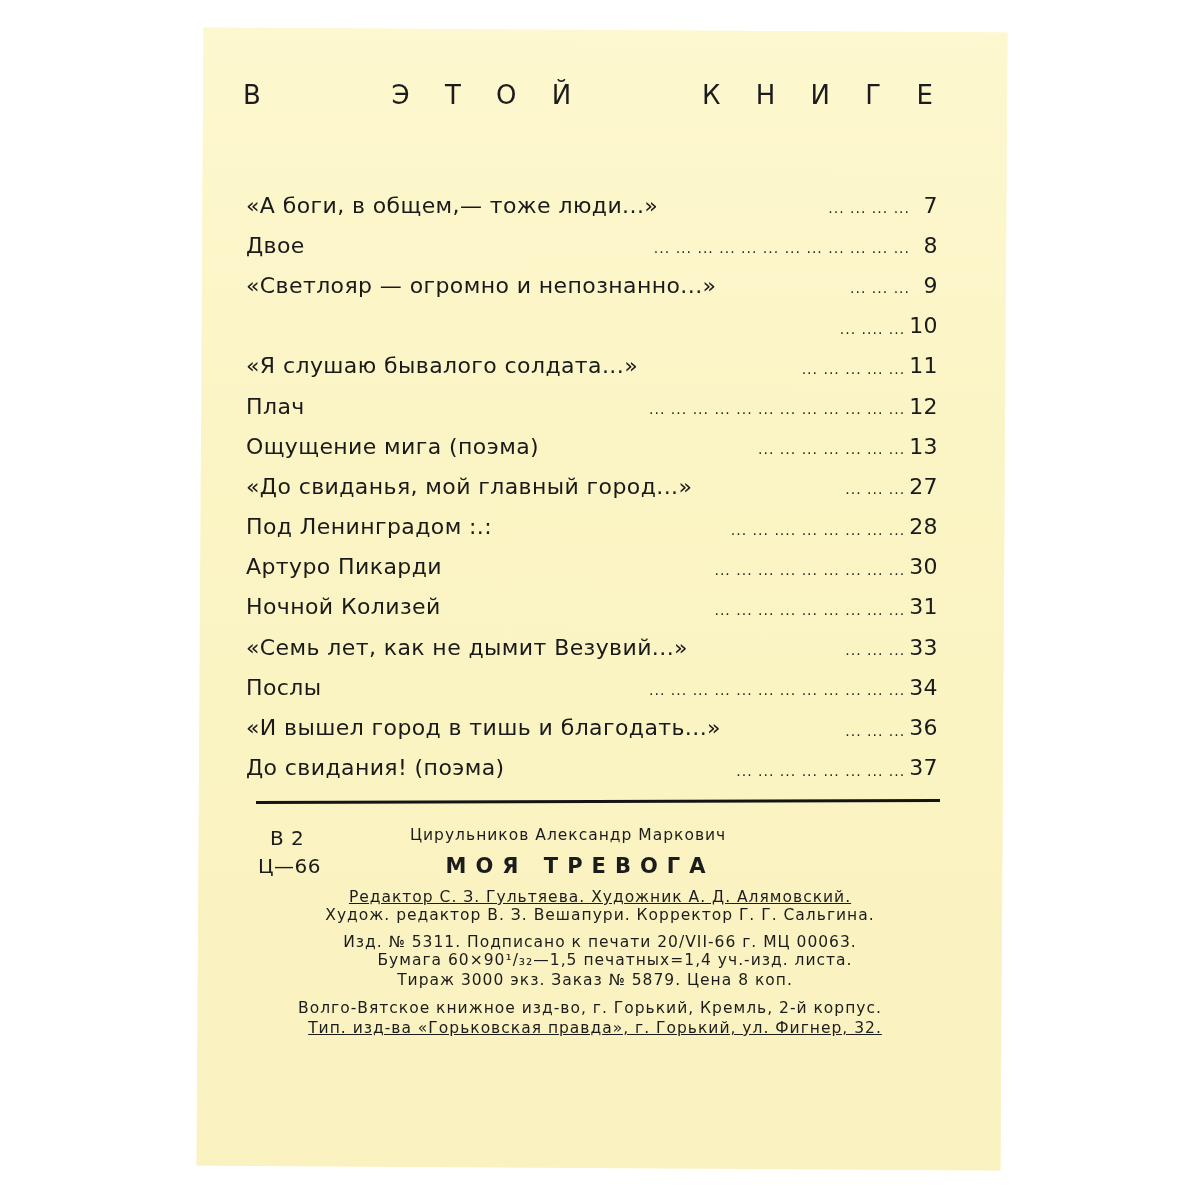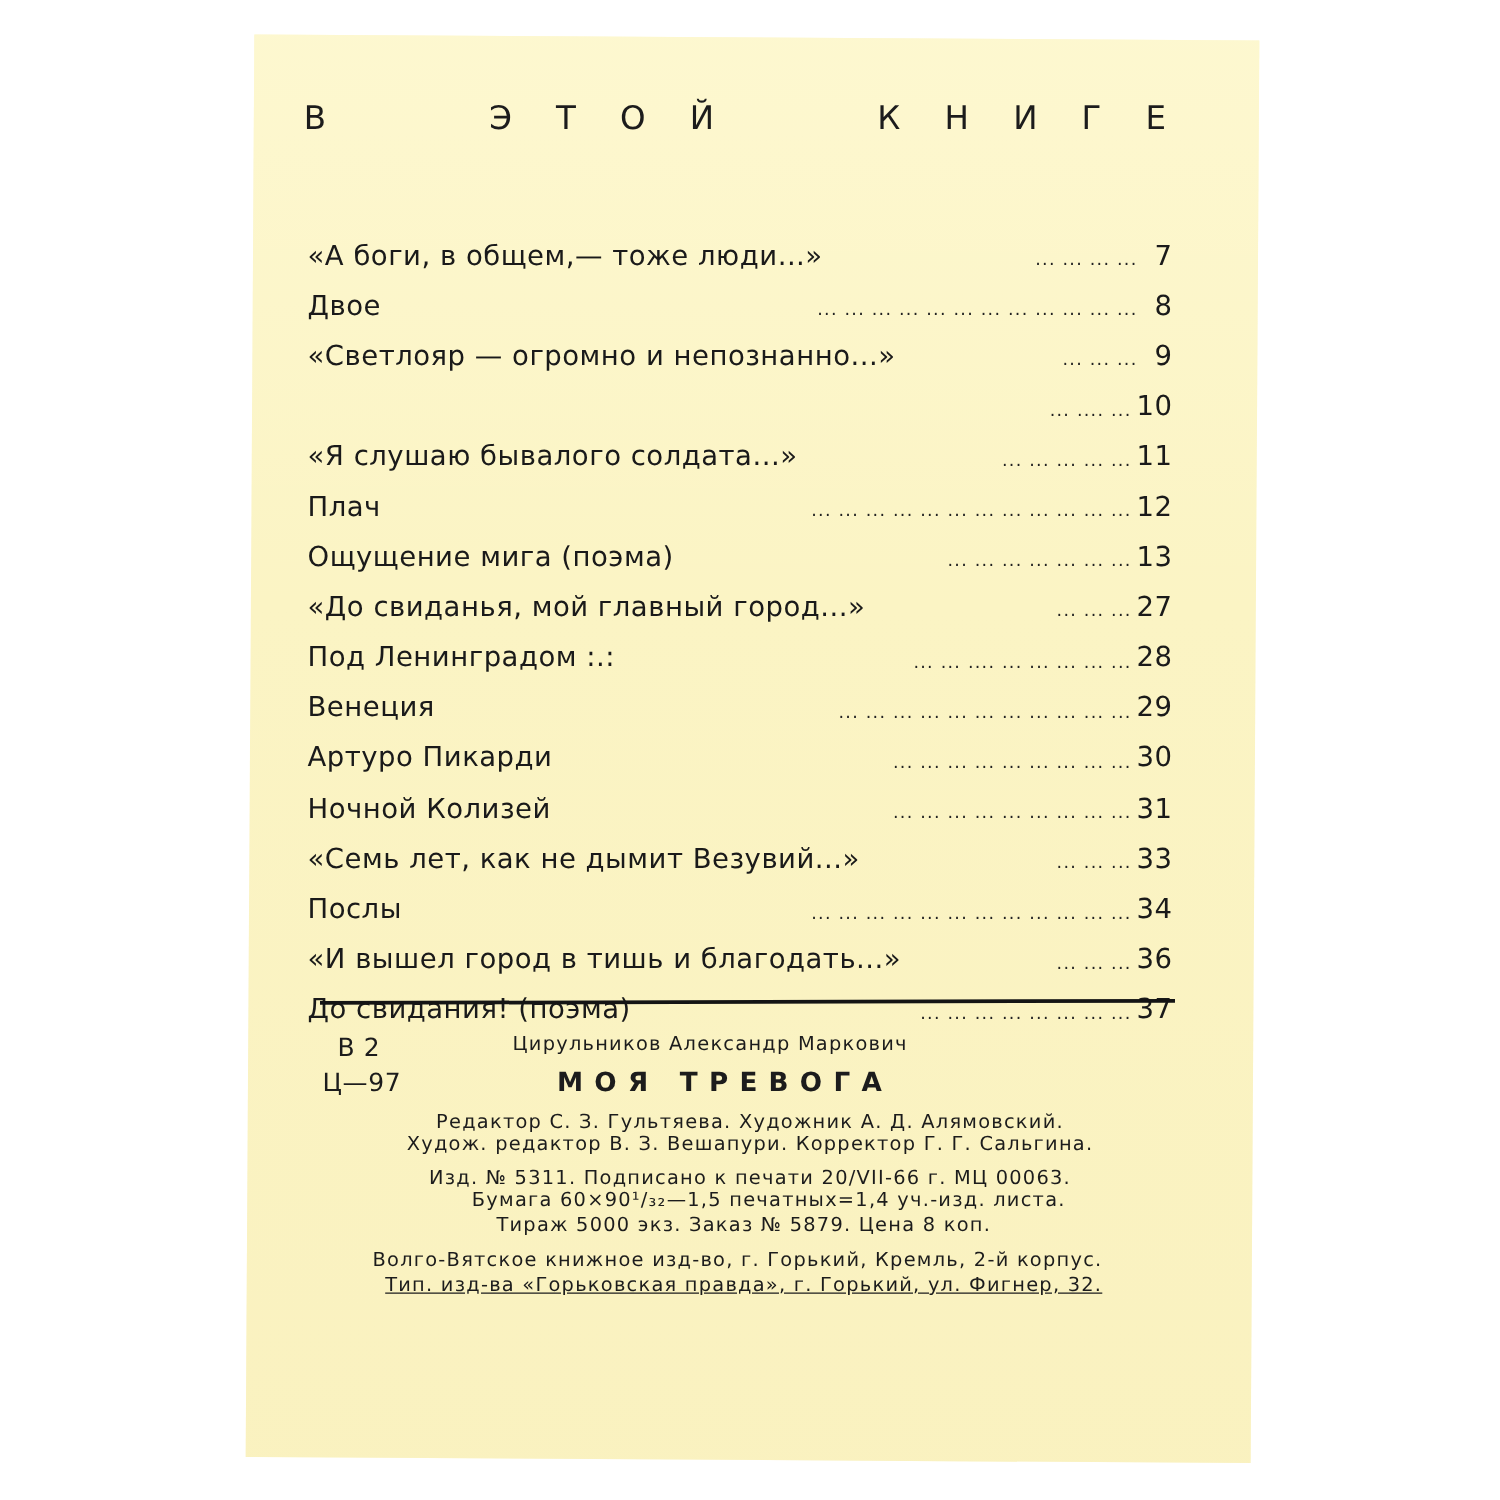--- a/index.html
+++ b/index.html
@@ -36,21 +36,21 @@
   }
   .imprint {
     position:absolute; left:240px; top:820px; width:720px;
     font-family:"DejaVu Sans", sans-serif; color:#1c1c1c; font-size:15.5px;
     letter-spacing:1px;
   }
   .imp-code { position:absolute; font-size:20px; letter-spacing:0.5px; }
   .imp-line { position:absolute; left:0; width:720px; text-align:center; white-space:nowrap; }
   .imp-author { top:6px; left:170px; width:auto; text-align:center; }
   .imp-title { top:34px; font-size:21px; font-weight:bold; letter-spacing:9px; left:-20px; }
-  .l1 { top:68px; }
+  .l1 { top:68px;text-decoration:underline; }
   .l2 { top:86px; }
   .l3 { top:113px; }
   .l4 { top:131px; left:15px; }
   .l5 { top:151px; left:-5px; }
   .l6 { top:179px; left:-10px; }
   .l7 { top:199px; left:-5px;text-decoration:underline; }
 </style>
 </head>
 <body>
 
@@ -110,25 +110,20 @@
       <span class="toc-title">«До свиданья, мой главный город...»</span>
       <span class="toc-leader">... ... ...</span>
       <span class="toc-page">27</span>
     </div>
   <div class="toc-row">
       <span class="toc-title">Под Ленинградом :.:</span>
       <span class="toc-leader">... ... ... ... ... .... ... ...</span>
       <span class="toc-page">28</span>
     </div>
   <div class="toc-row">
-      <span class="toc-title">Венеция</span>
-      <span class="toc-leader">... ... ... ... ... ... ... ... ... ... ...</span>
-      <span class="toc-page">29</span>
-    </div>
-  <div class="toc-row">
       <span class="toc-title">Артуро Пикарди</span>
       <span class="toc-leader">... ... ... ... ... ... ... ... ...</span>
       <span class="toc-page">30</span>
     </div>
   <div class="toc-row">
       <span class="toc-title">Ночной Колизей</span>
       <span class="toc-leader">... ... ... ... ... ... ... ... ...</span>
       <span class="toc-page">31</span>
     </div>
   <div class="toc-row">
@@ -150,23 +145,23 @@
       <span class="toc-title">До свидания! (поэма)</span>
       <span class="toc-leader">... ... ... ... ... ... ... ...</span>
       <span class="toc-page">37</span>
     </div>
 </div>
 
 <div class="rule"></div>
 
 <div class="imprint">
   <span class="imp-code" style="left:30px; top:6px;">В 2</span>
-  <span class="imp-code" style="left:18px; top:34px;">Ц—97</span>
+  <span class="imp-code" style="left:18px; top:34px;">Ц—66</span>
   <span class="imp-line imp-author">Цирульников Александр Маркович</span>
   <span class="imp-line imp-title">МОЯ ТРЕВОГА</span>
   <span class="imp-line l1">Редактор С. З. Гультяева. Художник А. Д. Алямовский.</span>
   <span class="imp-line l2">Худож. редактор В. З. Вешапури. Корректор Г. Г. Сальгина.</span>
   <span class="imp-line l3">Изд. № 5311. Подписано к печати 20/VII-66 г. МЦ 00063.</span>
   <span class="imp-line l4">Бумага 60×90¹/₃₂—1,5 печатных=1,4 уч.-изд. листа.</span>
-  <span class="imp-line l5">Тираж 5000 экз. Заказ № 5879. Цена 8 коп.</span>
+  <span class="imp-line l5">Тираж 3000 экз. Заказ № 5879. Цена 8 коп.</span>
   <span class="imp-line l6">Волго-Вятское книжное изд-во, г. Горький, Кремль, 2-й корпус.</span>
   <span class="imp-line l7">Тип. изд-ва «Горьковская правда», г. Горький, ул. Фигнер, 32.</span>
 </div>
 
 </body></html>

